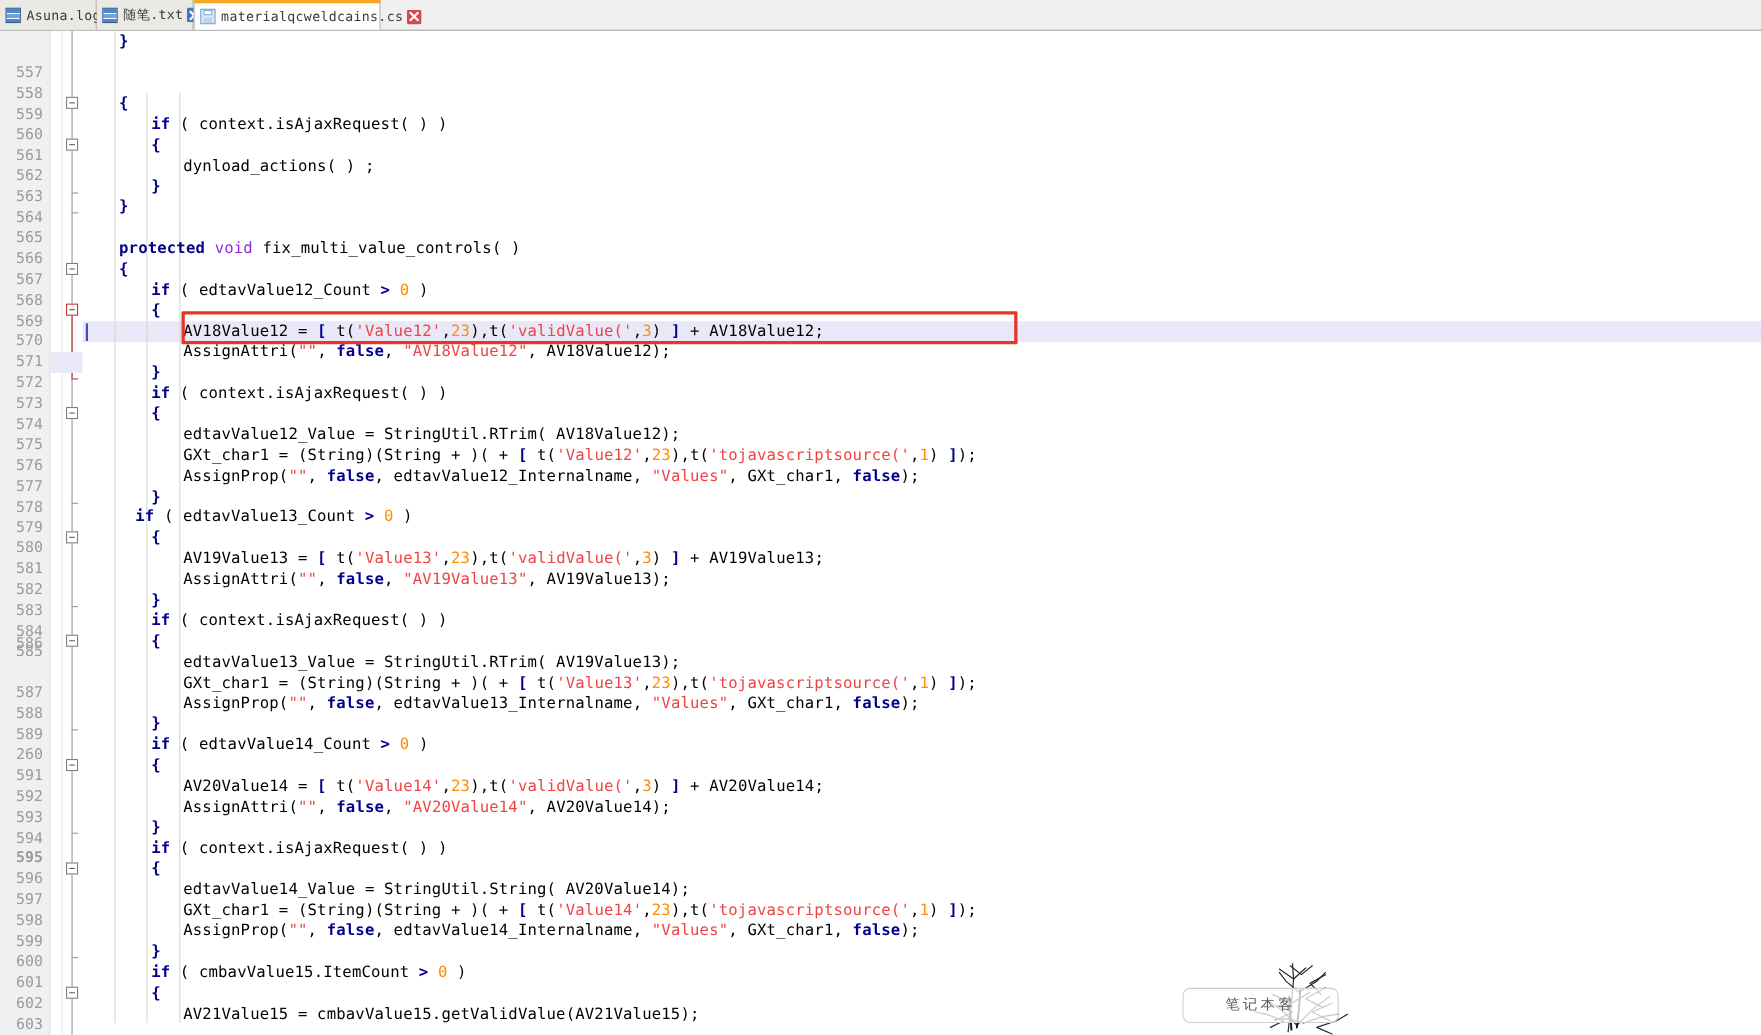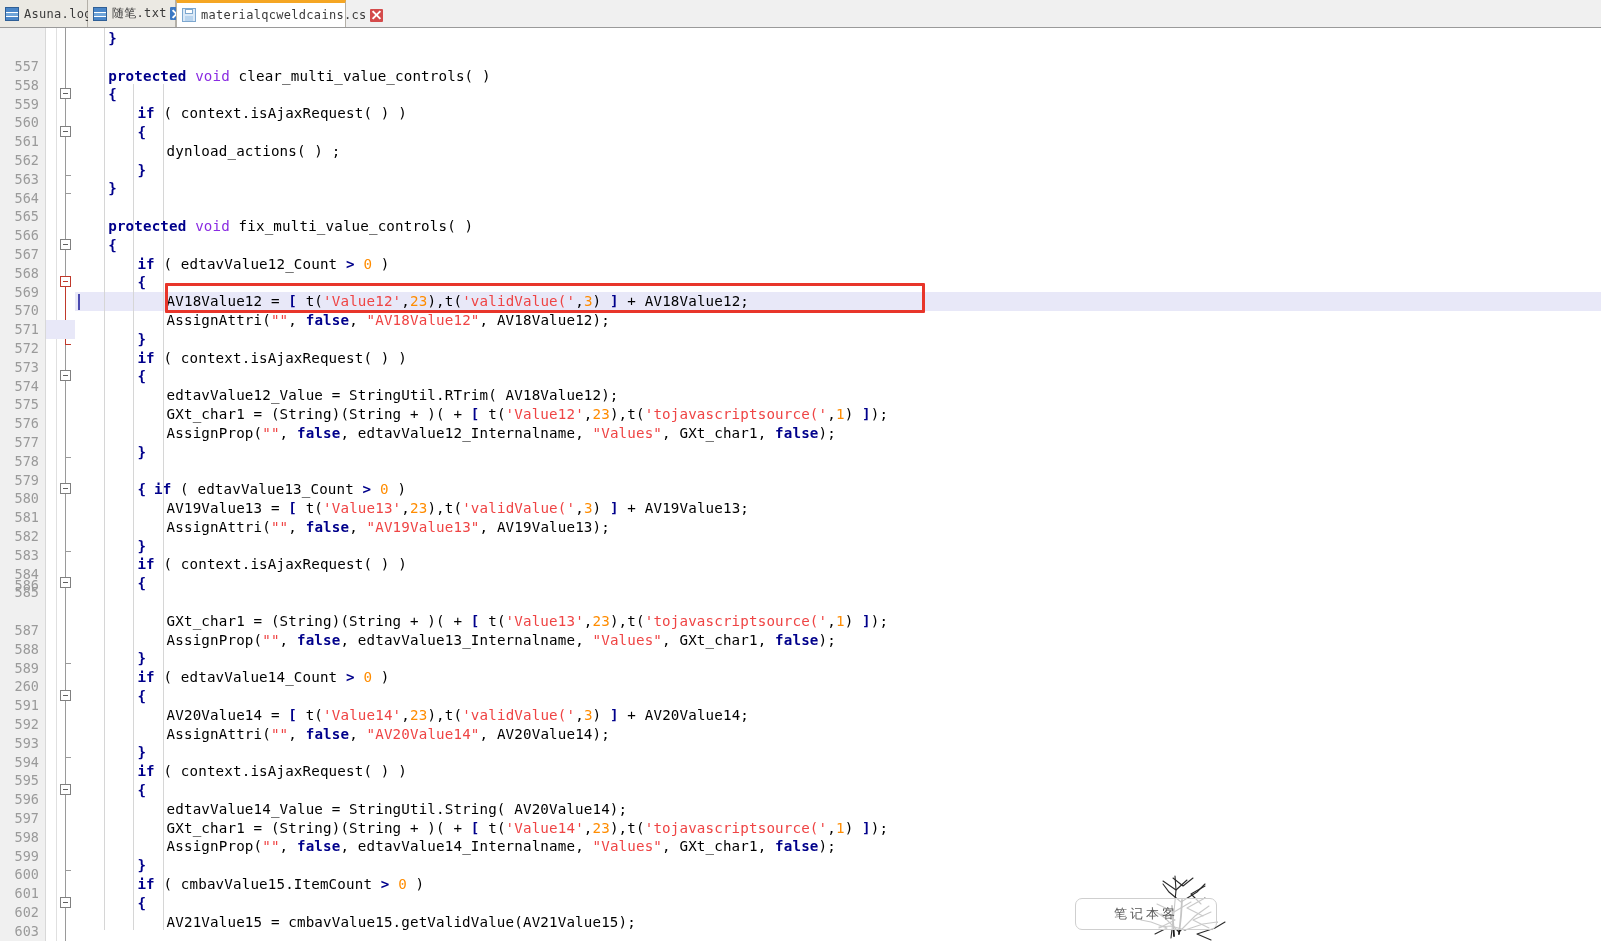--- a/index.html
+++ b/index.html
@@ -290,21 +290,21 @@
       <div class="lnum" style="top: 555.4px;">585</div>
       <div class="lnum" style="top: 548px; margin-left: 12px;">586</div>
       <div class="lnum" style="top: 593px;">587</div>
       <div class="lnum" style="top: 611.8px;">588</div>
       <div class="lnum" style="top: 630.6px;">589</div>
       <div class="lnum" style="top: 649.4px;">260</div>
       <div class="lnum" style="top: 668.2px;">591</div>
       <div class="lnum" style="top: 687px;">592</div>
       <div class="lnum" style="top: 705.8px;">593</div>
       <div class="lnum" style="top: 724.6px;">594</div>
-      <div class="lnum" style="top: 743.4px;">595</div>
+      <div class="lnum" style="top: 743.4px; font-weight: bold;">595</div>
       <div class="lnum" style="top: 762.2px;">596</div>
       <div class="lnum" style="top: 781px; text-align: right;">597</div>
       <div class="lnum" style="top: 799.8px;">598</div>
       <div class="lnum" style="top: 818.6px;">599</div>
       <div class="lnum" style="top: 837.4px;">600</div>
       <div class="lnum" style="top: 856.2px;">601</div>
       <div class="lnum" style="top: 875px;">602</div>
       <div class="lnum" style="top: 893.8px;">603</div>
       <div class="lnum" style="top: 912.6px;">604</div>
     </div>
@@ -332,48 +332,48 @@
       <div class="fold-run-red" style="top: 259.4px; height: 56.4px;"></div>
     </div>
   <div id="code">
       <div id="caret-line" style="top: 264.2px;"></div>
       <div id="caret-bar" style="top: 266.2px;"></div>
       <div class="indent-guide" style="left: 29.2px; top: 0px; height: 902.4px;"></div>
       <div class="indent-guide" style="left: 58.4px; top: 56.4px; height: 846px;"></div>
       <div class="indent-guide" style="left: 87.6px; top: 56.4px; height: 846px;"></div>
       <div class="line" style="top: 1px; left: 33.2px;"><span class="brc">}</span></div>
       <div class="line" style="top: 19.8px; left: 4px;"></div>
-      <div class="line" style="top: 38.6px; left: 33.2px;"><span class="kw">protected</span><span class="pln"> </span><span class="typ">void</span><span class="pln"> clear_multi_value_controls( )</span></div>
       <div class="line" style="top: 57.4px; left: 33.2px;"><span class="brc">{</span></div>
       <div class="line" style="top: 76.2px; left: 62.4px;"><span class="kw">if</span><span class="pln"> ( context.isAjaxRequest( ) )</span></div>
       <div class="line" style="top: 95px; left: 62.4px;"><span class="brc">{</span></div>
       <div class="line" style="top: 113.8px; left: 91.6px; text-align: right;"><span class="pln">dynload_actions( ) ;</span></div>
       <div class="line" style="top: 132.6px; left: 62.4px;"><span class="brc">}</span></div>
       <div class="line" style="top: 151.4px; left: 33.2px;"><span class="brc">}</span></div>
       <div class="line" style="top: 170.2px; left: 4px;"></div>
       <div class="line" style="top: 189px; left: 33.2px;"><span class="kw">protected</span><span class="pln"> </span><span class="typ">void</span><span class="pln"> fix_multi_value_controls( )</span></div>
       <div class="line" style="top: 207.8px; left: 33.2px;"><span class="brc">{</span></div>
       <div class="line" style="top: 226.6px; left: 62.4px;"><span class="kw">if</span><span class="pln"> ( edtavValue12_Count </span><span class="op">&gt;</span><span class="pln"> </span><span class="num">0</span><span class="pln"> )</span></div>
       <div class="line" style="top: 245.4px; left: 62.4px;"><span class="brc">{</span></div>
       <div class="line" style="top: 264.2px; left: 91.6px;"><span class="pln">AV18Value12 = </span><span class="brc">[</span><span class="pln"> t(</span><span class="str">'Value12'</span><span class="pln">,</span><span class="num">23</span><span class="pln">),t(</span><span class="str">'validValue('</span><span class="pln">,</span><span class="num">3</span><span class="pln">) </span><span class="brc">]</span><span class="pln"> + AV18Value12;</span></div>
       <div class="line" style="top: 283px; left: 91.6px;"><span class="pln">AssignAttri(</span><span class="str">""</span><span class="pln">, </span><span class="kw">false</span><span class="pln">, </span><span class="str">"AV18Value12"</span><span class="pln">, AV18Value12);</span></div>
       <div class="line" style="top: 301.8px; left: 62.4px;"><span class="brc">}</span></div>
       <div class="line" style="top: 320.6px; left: 62.4px;"><span class="kw">if</span><span class="pln"> ( context.isAjaxRequest( ) )</span></div>
       <div class="line" style="top: 339.4px; left: 62.4px;"><span class="brc">{</span></div>
       <div class="line" style="top: 358.2px; left: 91.6px;"><span class="pln">edtavValue12_Value = StringUtil.RTrim( AV18Value12);</span></div>
       <div class="line" style="top: 377px; left: 91.6px;"><span class="pln">GXt_char1 = (String)(String + )( + </span><span class="brc">[</span><span class="pln"> t(</span><span class="str">'Value12'</span><span class="pln">,</span><span class="num">23</span><span class="pln">),t(</span><span class="str">'tojavascriptsource('</span><span class="pln">,</span><span class="num">1</span><span class="pln">) </span><span class="brc">]</span><span class="pln">);</span></div>
       <div class="line" style="top: 395.8px; left: 91.6px;"><span class="pln">AssignProp(</span><span class="str">""</span><span class="pln">, </span><span class="kw">false</span><span class="pln">, edtavValue12_Internalname, </span><span class="str">"Values"</span><span class="pln">, GXt_char1, </span><span class="kw">false</span><span class="pln">);</span></div>
       <div class="line" style="top: 414.6px; left: 62.4px;"><span class="brc">}</span></div>
-      <div class="line" style="top: 433.4px; left: 79px; margin-top: 19px;"><span class="kw">if</span><span class="pln"> ( edtavValue13_Count </span><span class="op">&gt;</span><span class="pln"> </span><span class="num">0</span><span class="pln"> )</span></div>
+      <div class="line" style="top: 433.4px; left: 48px;"><span class="kw">if</span><span class="pln"> ( edtavValue13_Count </span><span class="op">&gt;</span><span class="pln"> </span><span class="num">0</span><span class="pln"> )</span></div>
       <div class="line" style="top: 452.2px; left: 62.4px;"><span class="brc">{</span></div>
       <div class="line" style="top: 471px; left: 91.6px;"><span class="pln">AV19Value13 = </span><span class="brc">[</span><span class="pln"> t(</span><span class="str">'Value13'</span><span class="pln">,</span><span class="num">23</span><span class="pln">),t(</span><span class="str">'validValue('</span><span class="pln">,</span><span class="num">3</span><span class="pln">) </span><span class="brc">]</span><span class="pln"> + AV19Value13;</span></div>
       <div class="line" style="top: 489.8px; left: 91.6px;"><span class="pln">AssignAttri(</span><span class="str">""</span><span class="pln">, </span><span class="kw">false</span><span class="pln">, </span><span class="str">"AV19Value13"</span><span class="pln">, AV19Value13);</span></div>
       <div class="line" style="top: 508.6px; left: 62.4px;"><span class="brc">}</span></div>
       <div class="line" style="top: 527.4px; left: 62.4px;"><span class="kw">if</span><span class="pln"> ( context.isAjaxRequest( ) )</span></div>
       <div class="line" style="top: 546.2px; left: 62.4px;"><span class="brc">{</span></div>
+      <div class="line" style="top: 565px; left: 91.6px;"><span class="pln">edtavValue13_Value = StringUtil.RTrim( AV19Value13);</span></div>
       <div class="line" style="top: 583.8px; left: 91.6px;"><span class="pln">GXt_char1 = (String)(String + )( + </span><span class="brc">[</span><span class="pln"> t(</span><span class="str">'Value13'</span><span class="pln">,</span><span class="num">23</span><span class="pln">),t(</span><span class="str">'tojavascriptsource('</span><span class="pln">,</span><span class="num">1</span><span class="pln">) </span><span class="brc">]</span><span class="pln">);</span></div>
       <div class="line" style="top: 602.6px; left: 91.6px;"><span class="pln">AssignProp(</span><span class="str">""</span><span class="pln">, </span><span class="kw">false</span><span class="pln">, edtavValue13_Internalname, </span><span class="str">"Values"</span><span class="pln">, GXt_char1, </span><span class="kw">false</span><span class="pln">);</span></div>
       <div class="line" style="top: 621.4px; left: 62.4px;"><span class="brc">}</span></div>
       <div class="line" style="top: 640.2px; left: 62.4px;"><span class="kw">if</span><span class="pln"> ( edtavValue14_Count </span><span class="op">&gt;</span><span class="pln"> </span><span class="num">0</span><span class="pln"> )</span></div>
       <div class="line" style="top: 659px; left: 62.4px;"><span class="brc">{</span></div>
       <div class="line" style="top: 677.8px; left: 91.6px;"><span class="pln">AV20Value14 = </span><span class="brc">[</span><span class="pln"> t(</span><span class="str">'Value14'</span><span class="pln">,</span><span class="num">23</span><span class="pln">),t(</span><span class="str">'validValue('</span><span class="pln">,</span><span class="num">3</span><span class="pln">) </span><span class="brc">]</span><span class="pln"> + AV20Value14;</span></div>
       <div class="line" style="top: 696.6px; left: 91.6px;"><span class="pln">AssignAttri(</span><span class="str">""</span><span class="pln">, </span><span class="kw">false</span><span class="pln">, </span><span class="str">"AV20Value14"</span><span class="pln">, AV20Value14);</span></div>
       <div class="line" style="top: 715.4px; left: 62.4px;"><span class="brc">}</span></div>
       <div class="line" style="top: 734.2px; left: 62.4px;"><span class="kw">if</span><span class="pln"> ( context.isAjaxRequest( ) )</span></div>
       <div class="line" style="top: 753px; left: 62.4px;"><span class="brc">{</span></div>

